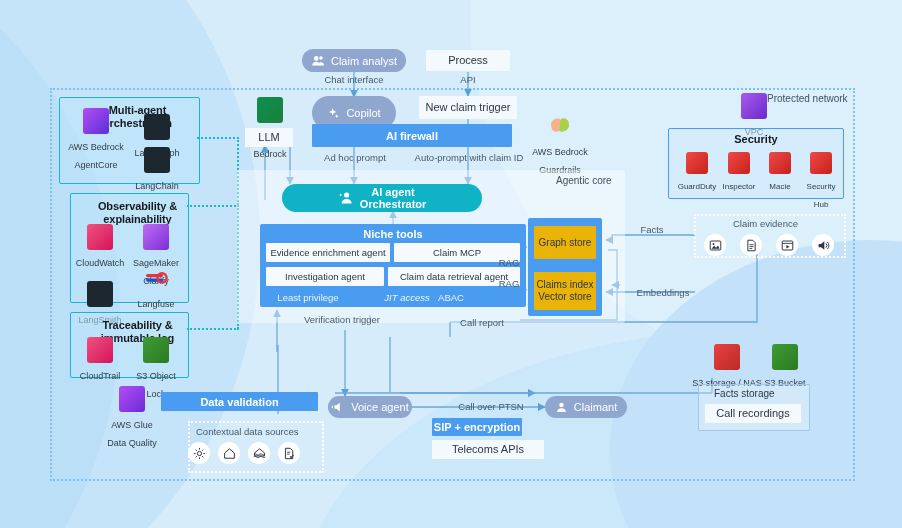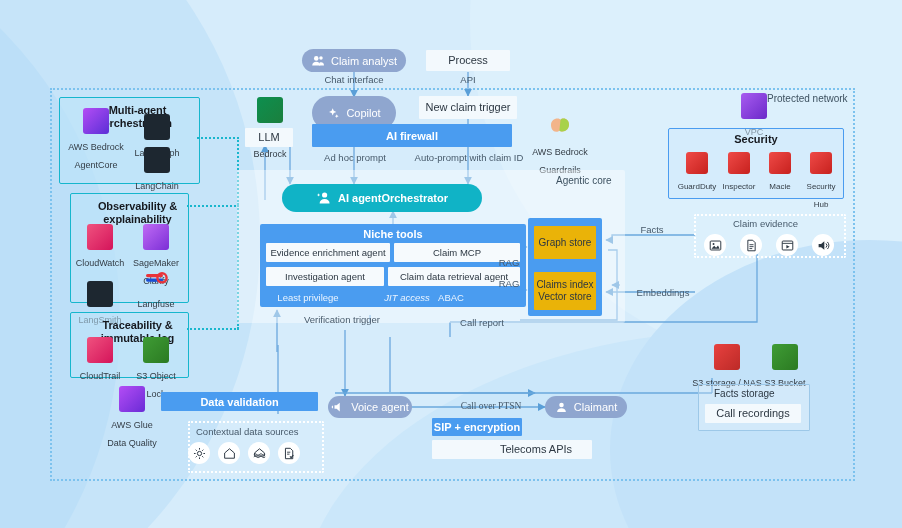--- a/index.html
+++ b/index.html
@@ -323,21 +323,21 @@
 
   <div id="agentic-core"></div>
   <div class="plain-label" style="left:556px;top:175px;">Agentic core</div>
 
   <div class="pill teal" style="left:282px;top:184px;width:200px;height:28px;border-radius:14px;">
     <svg width="16" height="16" viewBox="0 0 16 16" style="flex:none">
       <circle cx="8.6" cy="5" r="2.6" fill="#fff"></circle>
       <path d="M3.6 13.4c0-2.8 2.2-4.4 5-4.4s5 1.6 5 4.4z" fill="#fff"></path>
       <path d="M2.6 3.2l.5 1.2 1.2.5-1.2.5-.5 1.2-.5-1.2L.9 4.9l1.2-.5z" fill="#fff"></path>
     </svg>
-    <span style="display:flex;flex-direction:row;align-items:center;line-height:12px;">
+    <span style="display:flex;flex-direction:column;align-items:center;line-height:12px;">
       <span>AI agent</span>
       <span>Orchestrator</span>
     </span>
   </div>
 
   <div id="niche-tools">
     <div class="nt-title">Niche tools</div>
   </div>
   <div class="nt-cell" style="left:266px;top:243px;width:124px;height:19px;">
     <span>Evidence enrichment agent</span>
@@ -486,21 +486,21 @@
     </svg>
     <span>Voice agent</span>
   </div>
   <div class="pill" style="left:545px;top:396px;width:82px;height:22px;">
     <svg width="13" height="13" viewBox="0 0 16 16">
       <circle cx="8" cy="5" r="2.8" fill="#fff"></circle>
         <path d="M2.6 13.6c0-3 2.4-4.8 5.4-4.8s5.4 1.8 5.4 4.8z" fill="#fff"></path>
     </svg>
     <span>Claimant</span>
   </div>
-  <div class="edge-label" style="left:442px;top:401px;width:98px;font-family:Liberation Serif, serif;">Call over PTSN</div>
+  <div class="edge-label" style="left:442px;top:401px;width:98px;">Call over PTSN</div>
   <div class="bluebar" style="left:432px;top:418px;width:90px;height:18px;">
     <span>SIP + encryption</span>
   </div>
-  <div class="lbox" style="left:432px;top:440px;width:112px;height:19px;padding-left:48px;">
+  <div class="lbox" style="left:432px;top:440px;width:112px;height:19px;">
     <span>Telecoms APIs</span>
   </div>
 
 </div>
 
 </body></html>

